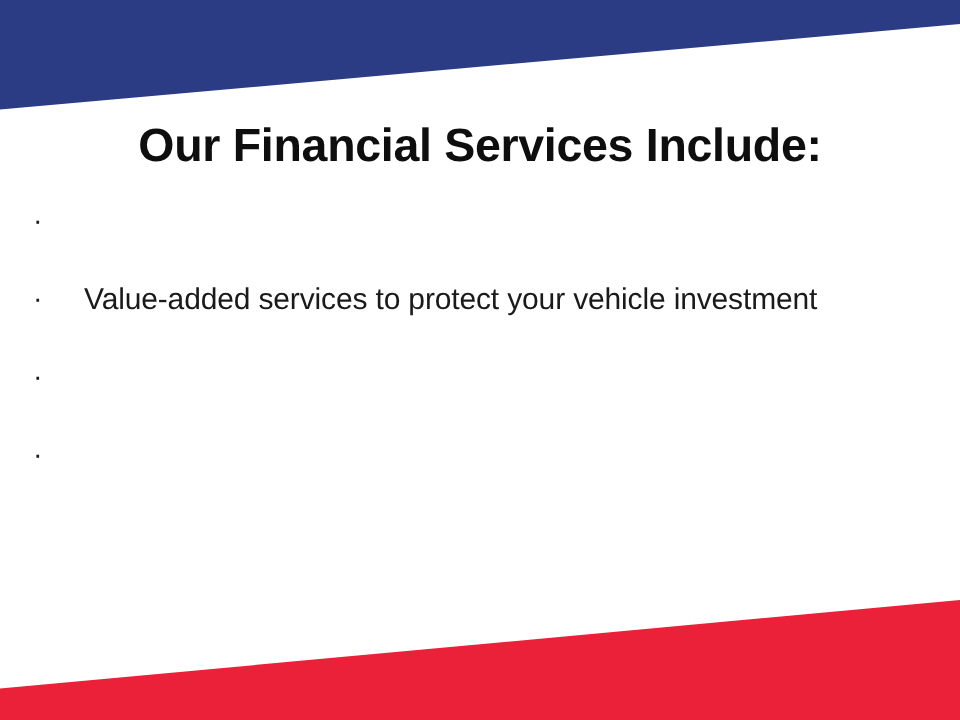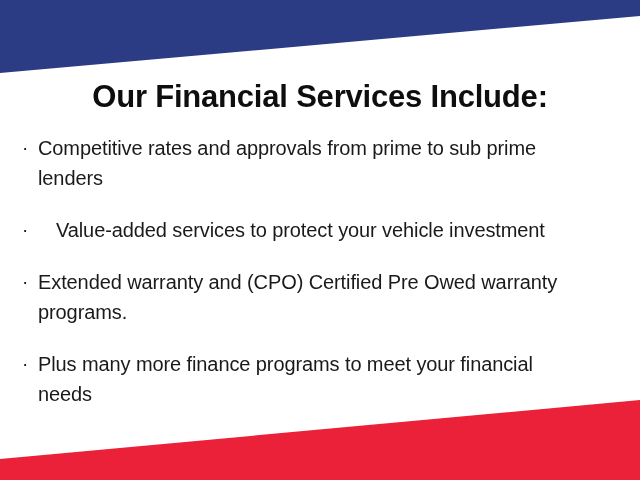--- a/index.html
+++ b/index.html
@@ -103,36 +103,33 @@
       <polygon id="top-band-poly" points="0,0 640,0 640,16 0,73" fill="#2b3c85"></polygon>
     </svg>
   </div>
 
   <div class="title" style="color: rgb(14, 14, 14);">Our Financial Services Include:</div>
 
   <div class="bullet-list">
 
     <div class="bullet-item item-1">
       <span class="bullet-marker" style="color: rgb(26, 26, 26);">·</span>
-      <span class="bullet-text" style="color: rgb(26, 26, 26);">Competitive rates and approvals from prime to sub prime lenders</span>
     </div>
 
     <div class="bullet-item item-2">
       <span class="bullet-marker" style="color: rgb(26, 26, 26);">·</span>
       <span class="bullet-text" style="color: rgb(26, 26, 26); margin-left: 18px;">Value-added services to protect your vehicle investment</span>
     </div>
 
     <div class="bullet-item item-3">
       <span class="bullet-marker" style="color: rgb(26, 26, 26);">·</span>
-      <span class="bullet-text" style="color: rgb(26, 26, 26);">Extended warranty and (CPO) Certified Pre Owed warranty programs.</span>
     </div>
 
     <div class="bullet-item item-4">
       <span class="bullet-marker" style="color: rgb(26, 26, 26);">·</span>
-      <span class="bullet-text" style="color: rgb(26, 26, 26);">Plus many more finance programs to meet your financial needs</span>
     </div>
 
   </div>
 
   <div class="band band-bottom">
     <svg width="640" height="95" viewBox="0 0 640 95" preserveAspectRatio="none">
       <polygon id="bottom-band-poly" points="0,74 640,15 640,95 0,95" fill="#ea2139"></polygon>
     </svg>
   </div>
 

